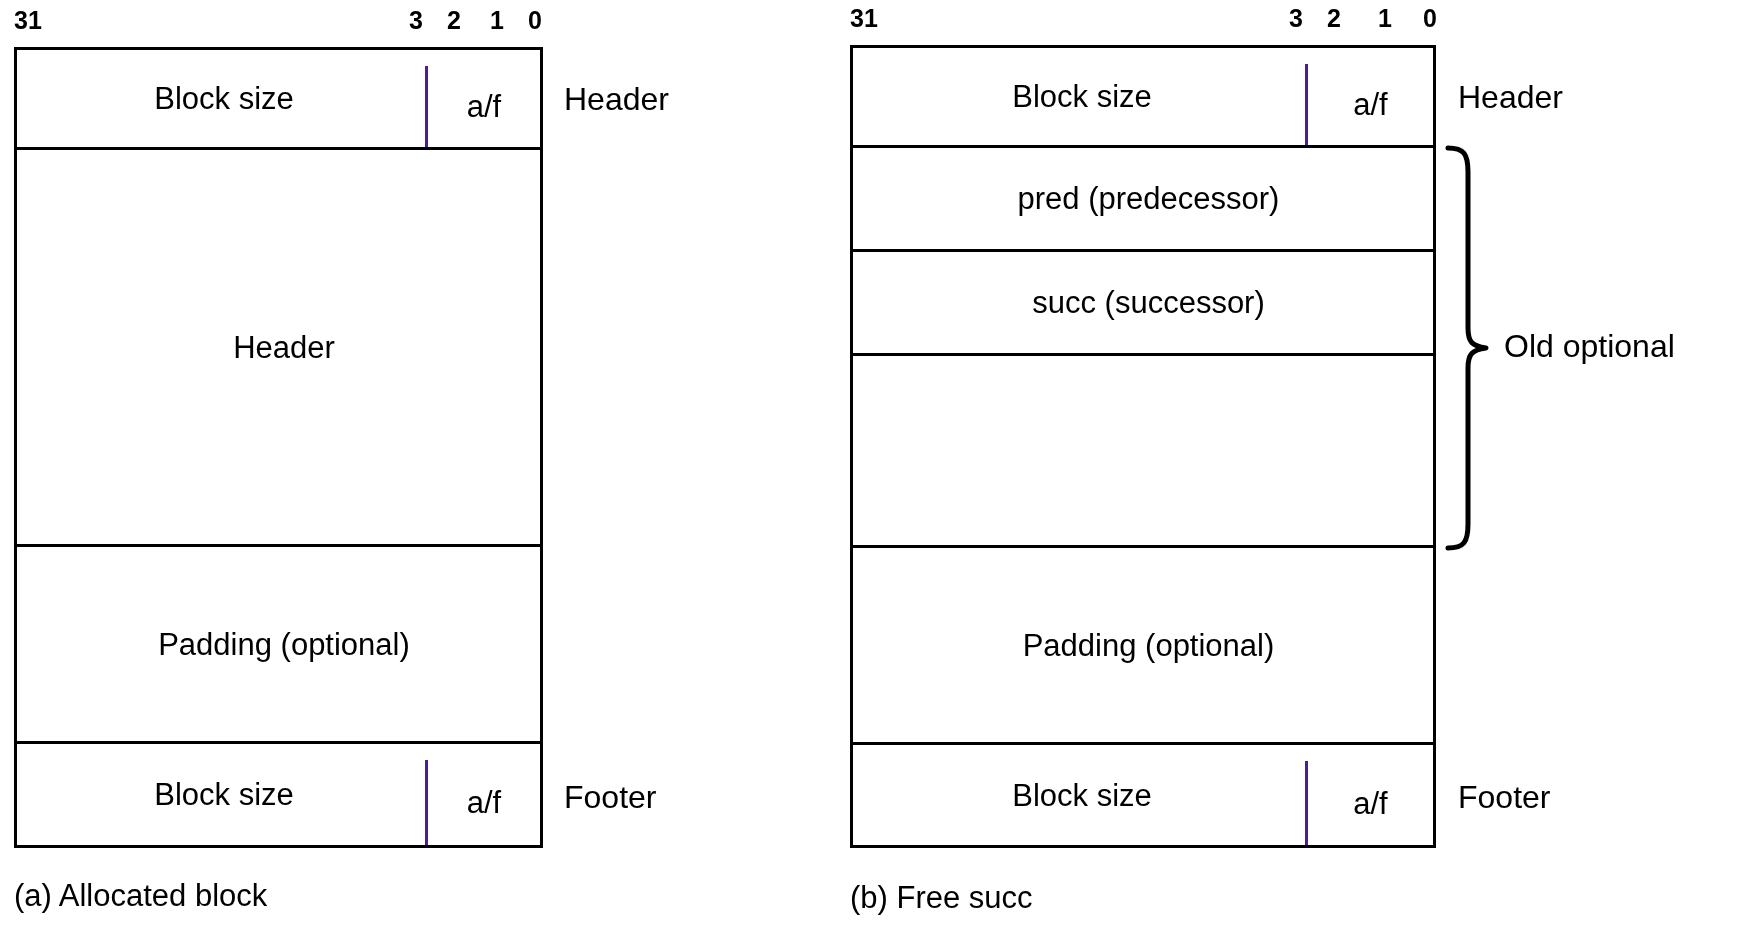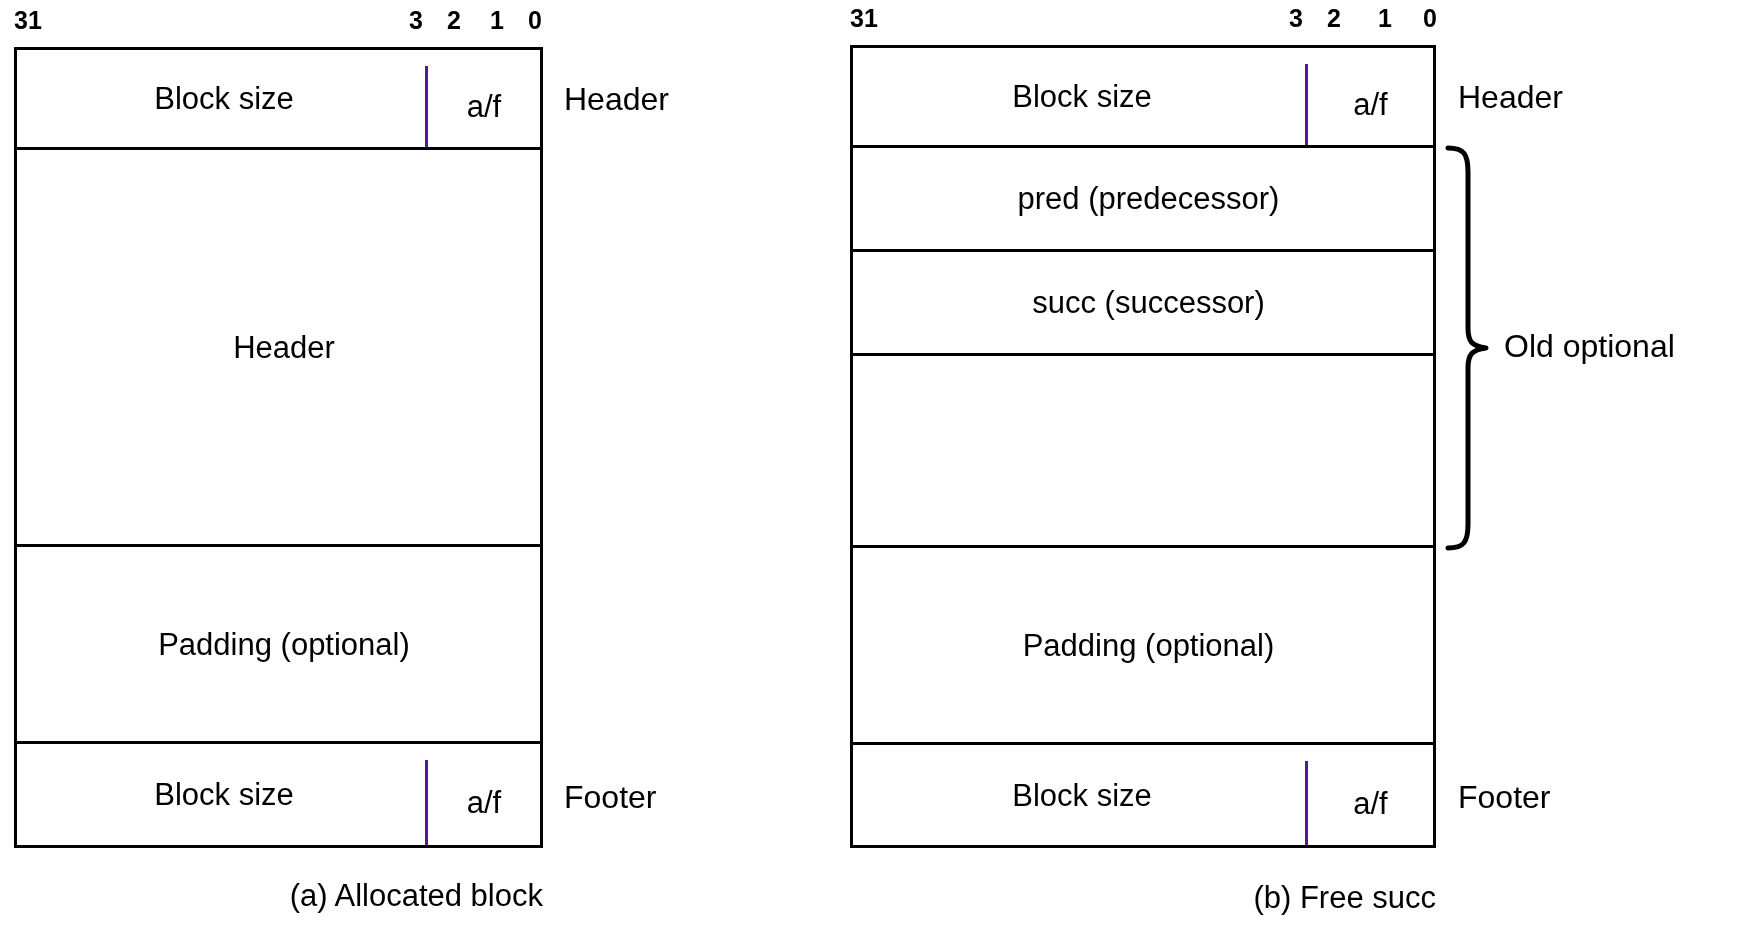--- a/index.html
+++ b/index.html
@@ -55,21 +55,21 @@
     position:absolute;
     font-size:32px;
     line-height:1;
     white-space:nowrap;
   }
   .caption{
     position:absolute;
     font-size:31px;
     line-height:1;
     white-space:nowrap;
-    text-align:right;
+    text-align:left;
   }
   .brace{
     position:absolute;
   }
 </style>
 </head>
 <body>
 
 <div class="stage">
 

